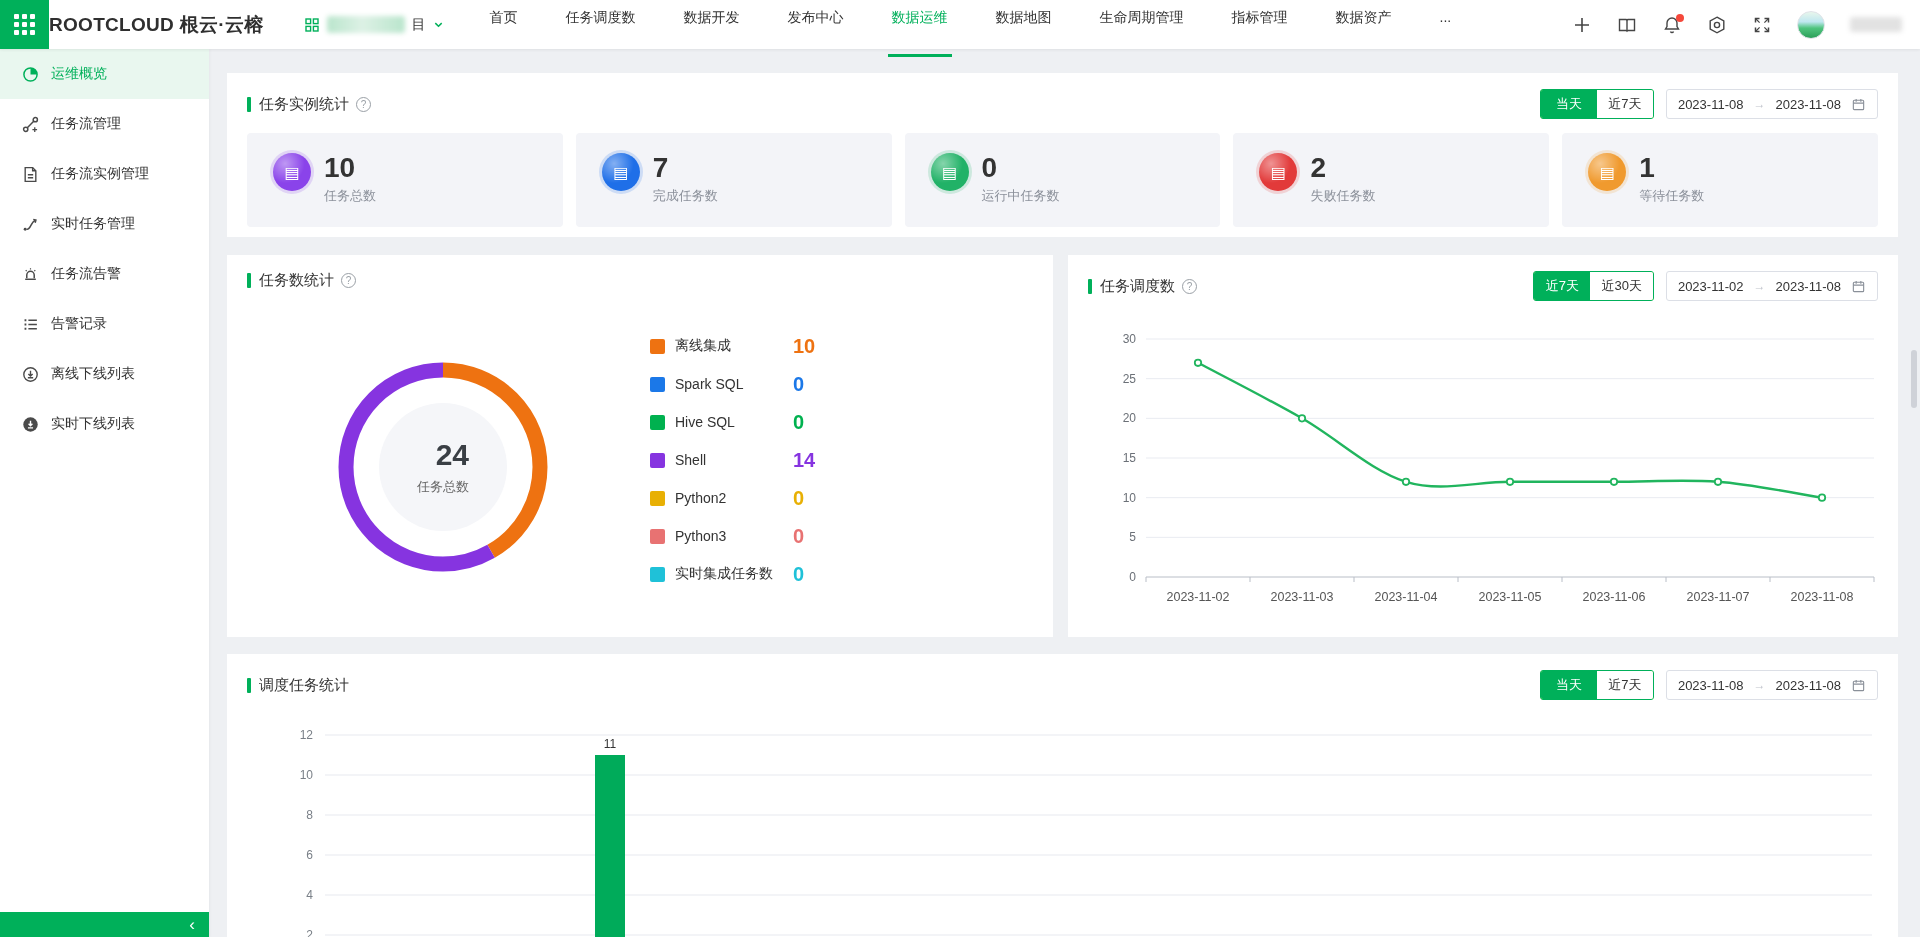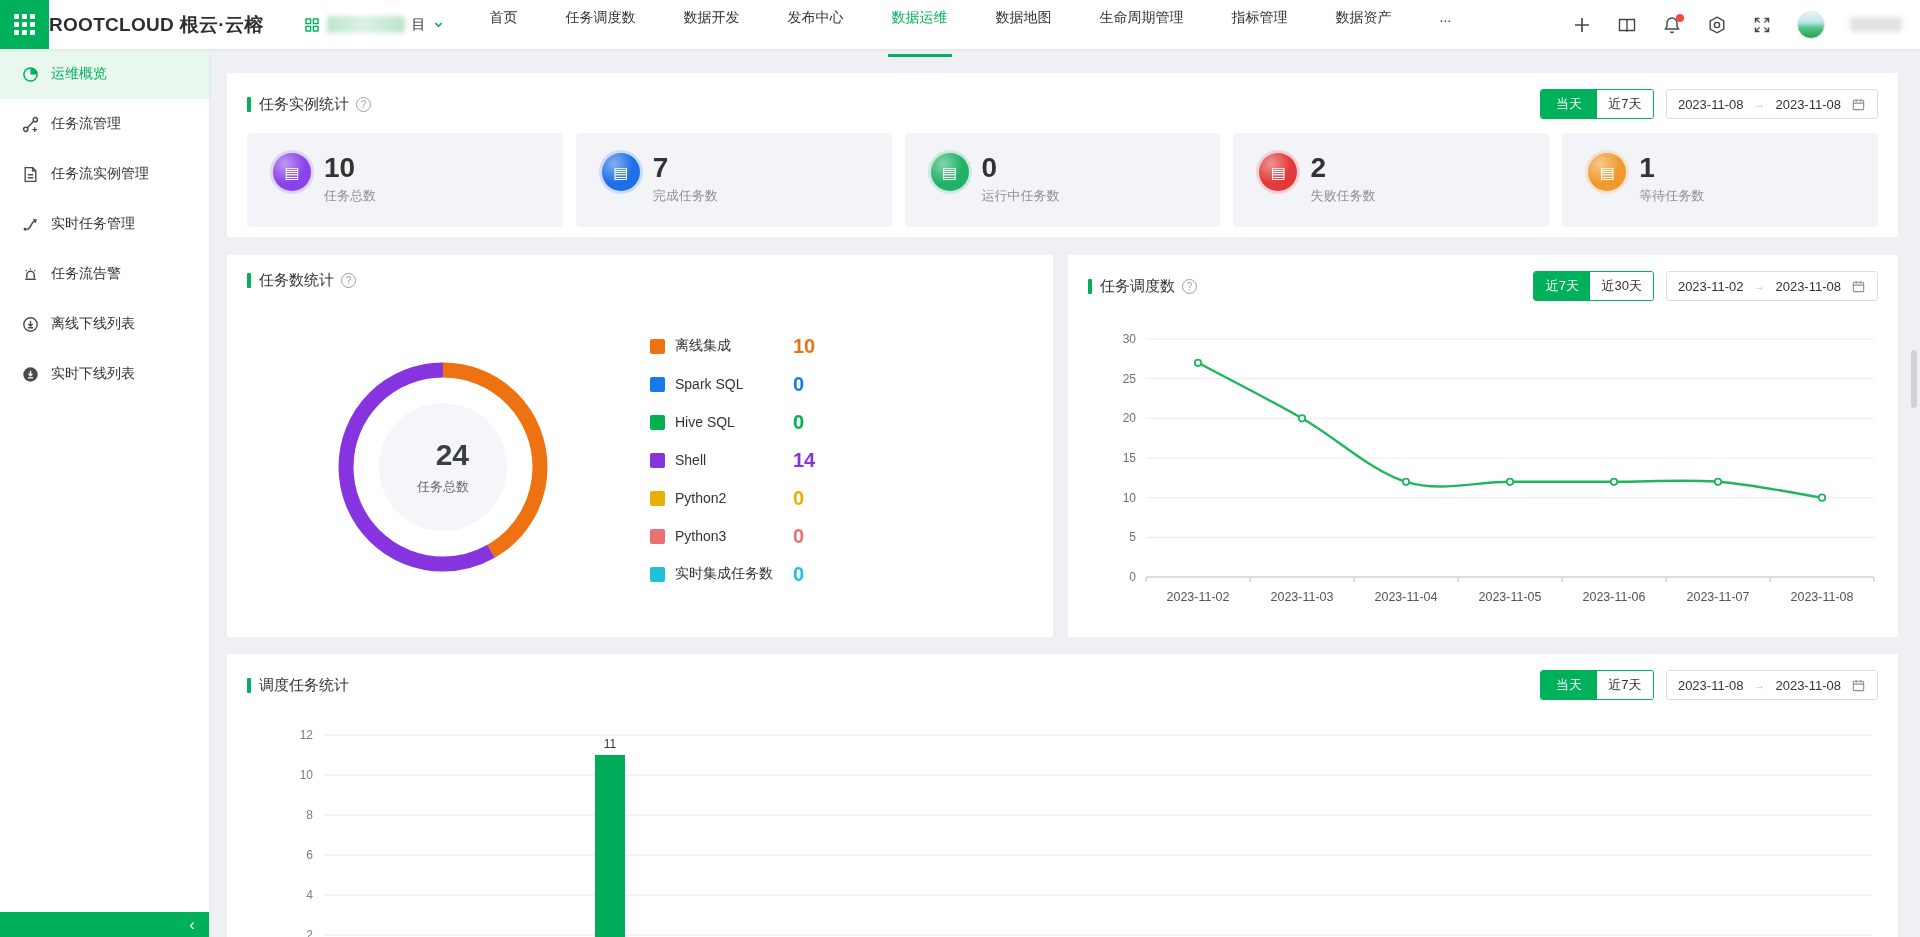--- a/index.html
+++ b/index.html
@@ -211,20 +211,29 @@
       </div>
       <div class="side-item">
         <span>
           <svg viewBox="0 0 16 16" fill="none" stroke="currentColor" stroke-width="1.4">
             <path d="M4.5 11.5v-3a3.5 3.5 0 0 1 7 0v3"></path>
             <path d="M3 12.5h10"></path>
             <path d="M8 2v1.2M3.5 4l.9.9M12.5 4l-.9.9" stroke-width="1.1"></path>
           </svg>
         </span>
         <span>任务流告警</span>
+      </div>
+      <div class="side-item">
+        <span>
+          <svg viewBox="0 0 16 16" fill="none" stroke="currentColor" stroke-width="1.4">
+            <path d="M6 4h8M6 8h8M6 12h8"></path>
+            <path d="M2.4 4h1.7M2.4 8h1.7M2.4 12h1.7" stroke-width="1.8"></path>
+          </svg>
+        </span>
+        <span>告警记录</span>
       </div>
       <div class="side-item">
         <span>
           <svg viewBox="0 0 16 16" fill="none" stroke="currentColor" stroke-width="1.3">
             <circle cx="8" cy="8" r="6.3"></circle>
             <path d="M8 4.5v4.8M6 7.5 8 9.5l2-2M5.5 11h5"></path>
           </svg>
         </span>
         <span>离线下线列表</span>
       </div>

